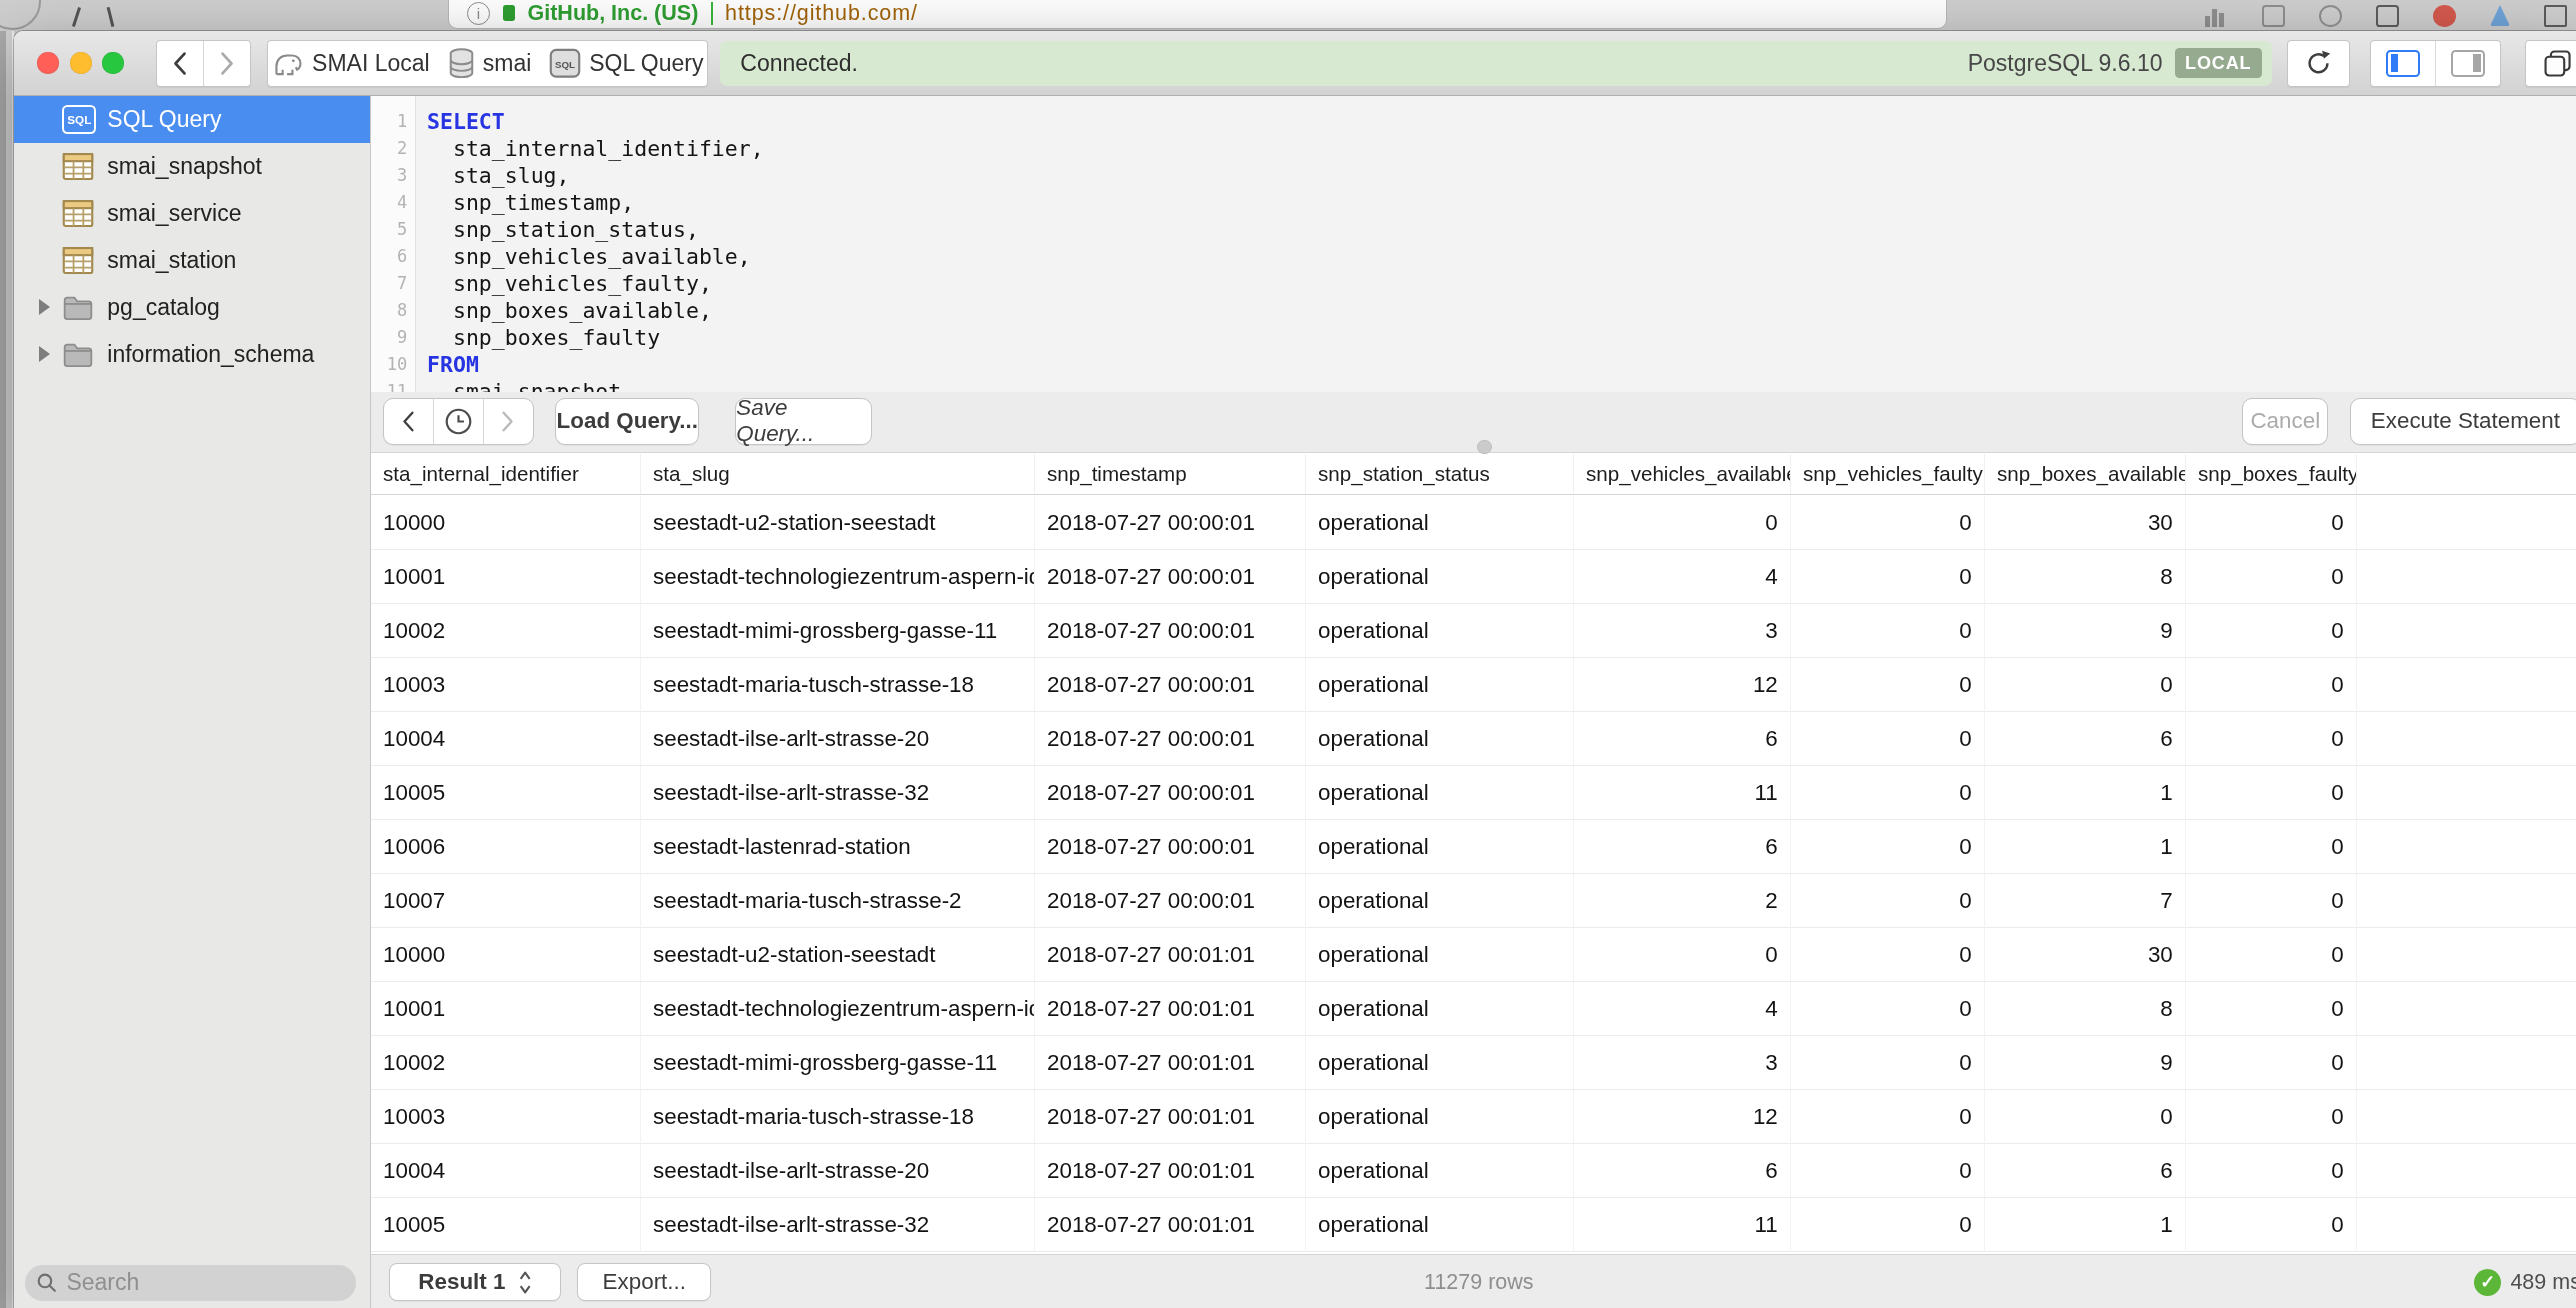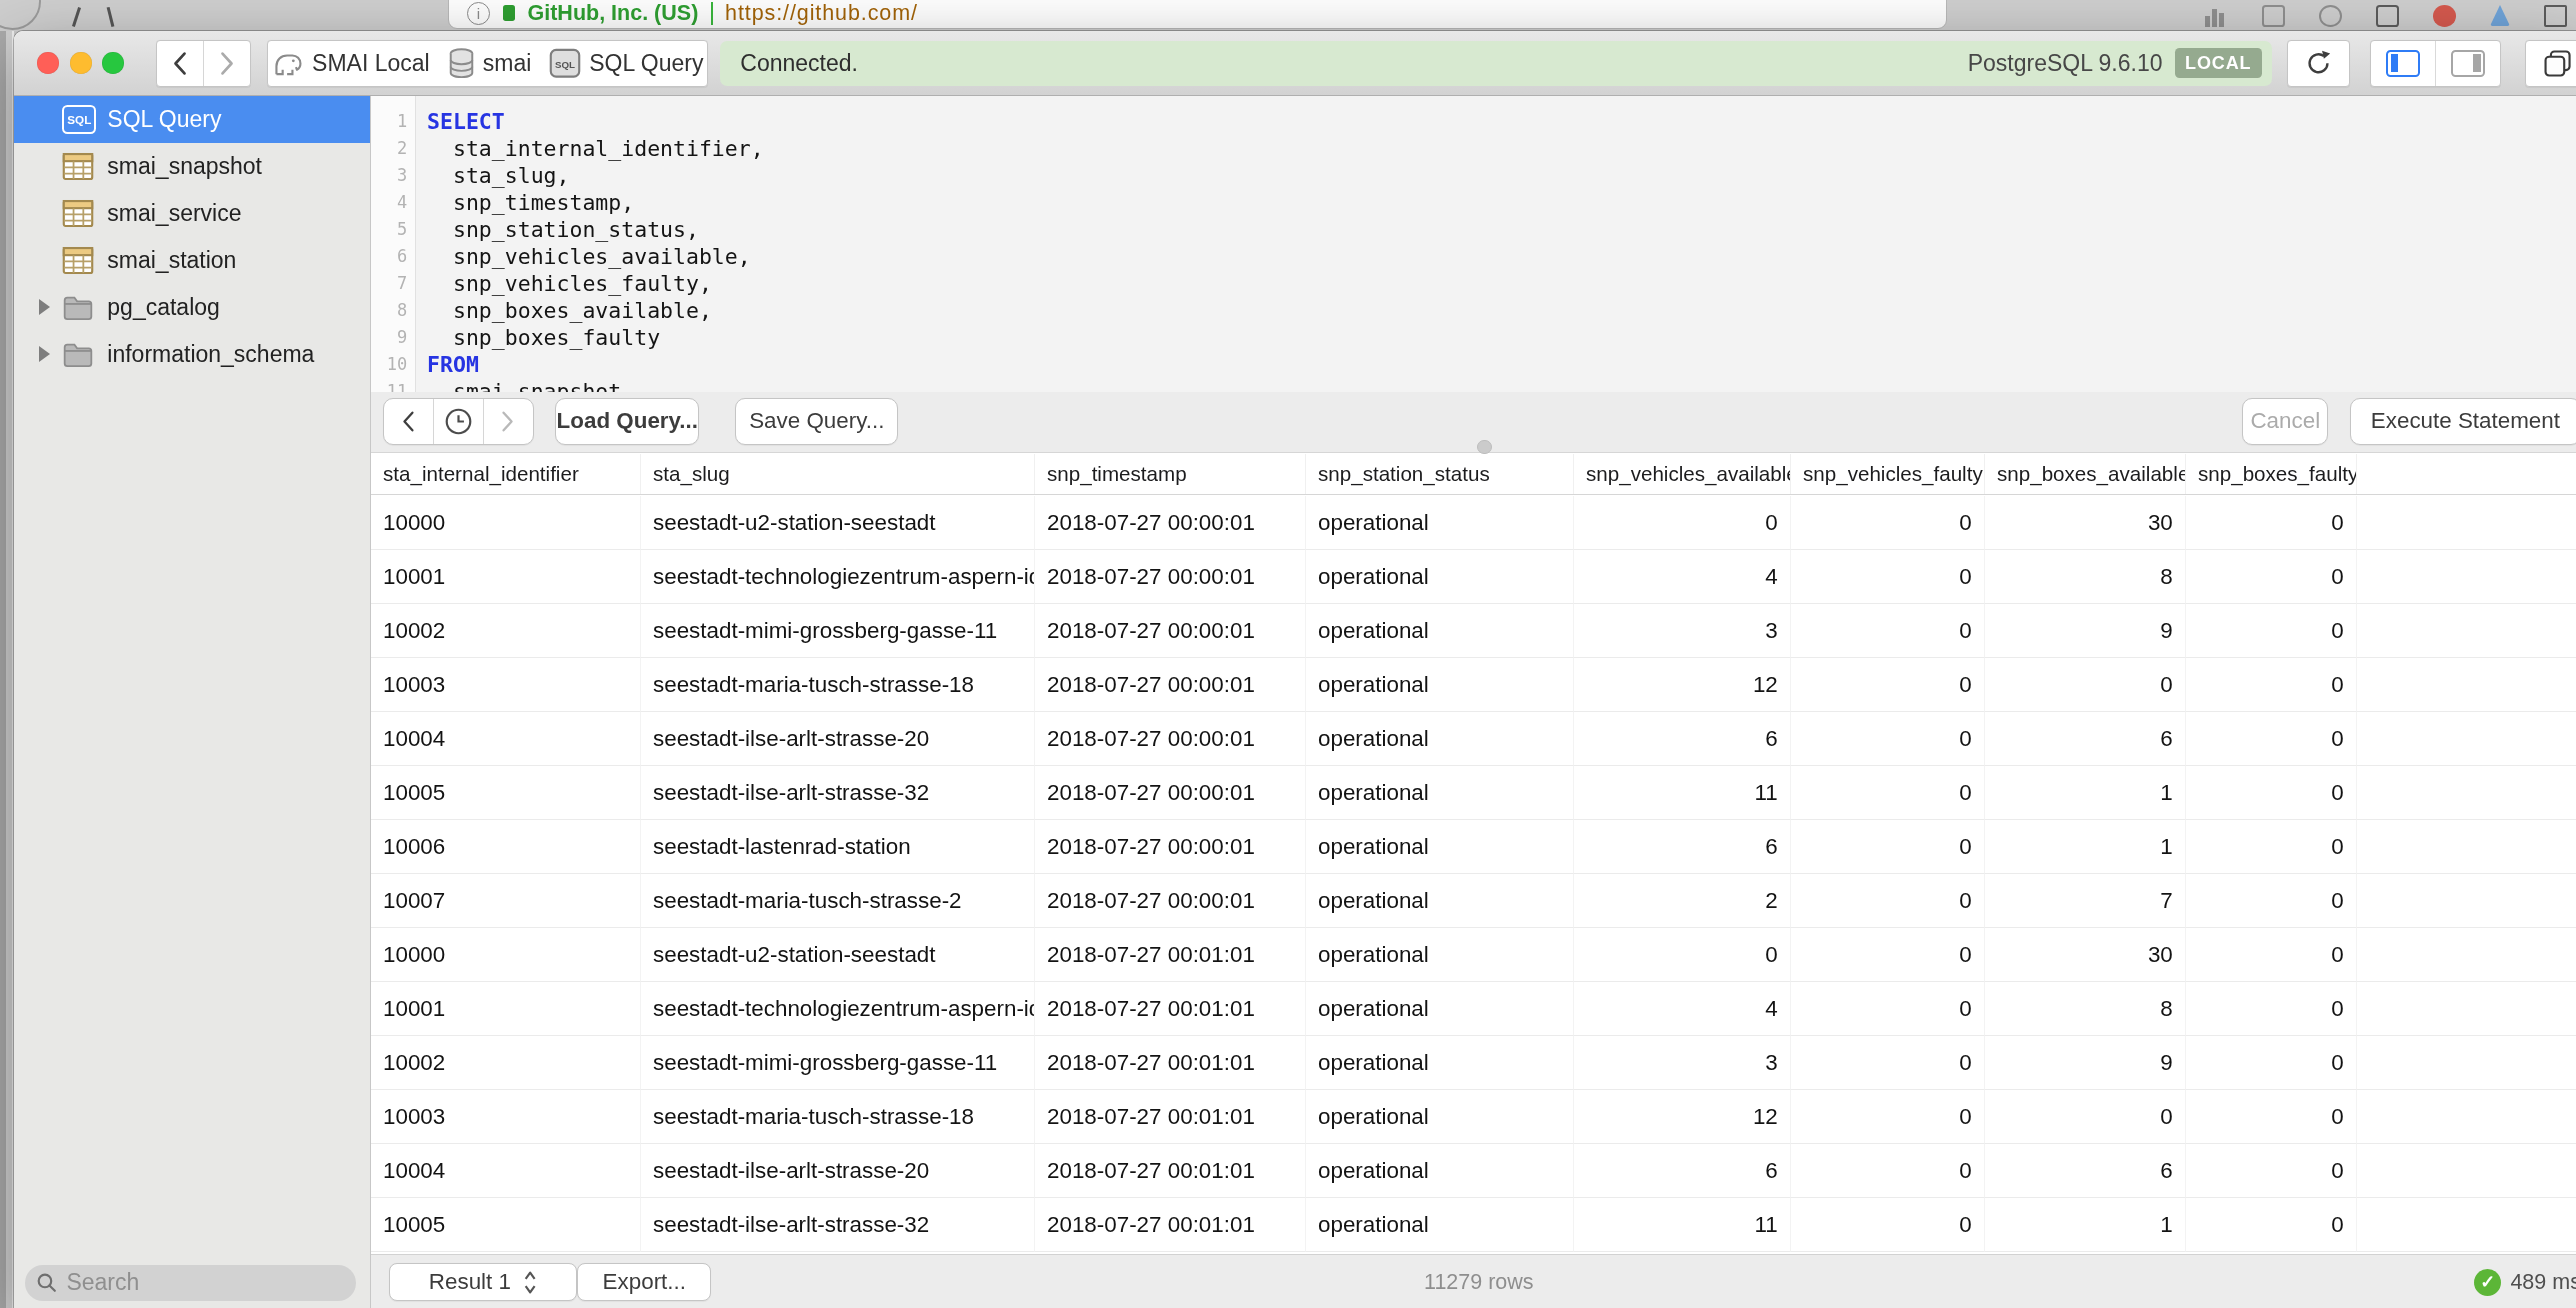--- a/index.html
+++ b/index.html
@@ -118,21 +118,21 @@
   
   .qtoolbar { position:absolute; left:0; top:296px; right:0; height:61px; background:#ececec;
               border-bottom:0.9px solid #d6d6d6; }
   .btn { position:absolute; top:6.3px; height:47px; background:#fff; border:0.9px solid #c5c5c5;
          border-radius:10px; font-size:22.4px; color:#3c3c3c; display:flex; align-items:center;
          justify-content:center; box-shadow:0 0.9px 0.9px rgba(0,0,0,.05); }
   .histgroup { left:11.7px; width:151px; padding:0; }
   .histgroup .seg { flex:1; height:100%; display:flex; align-items:center; justify-content:center; }
   .histgroup .seg + .seg { border-left:0.9px solid #d6d6d6; }
   .btn-load { left:184px; width:144px;font-weight:bold; }
-  .btn-save { left:364px; width:163px; }
+  .btn-save { left:364px; width:137px;font-style:italic; }
   .btn-cancel { right:258px; width:86px; color:#ababab; }
   .btn-exec { right:5.4px; width:231px; }
   .splitter { position:absolute; left:1106px; top:344px; width:14.3px; height:14.3px;
               border-radius:50%; background:#cbcbcb; border:0.9px solid #bdbdbd; z-index:5; }
 
   
   .tgrid { display:grid; grid-template-columns:270px 394px 271px 268px 217px 194px 201px 171px minmax(0,1fr); }
   .thead { position:absolute; left:0; top:358px; right:0; height:41px; background:#fff;
            border-bottom:0.9px solid #d6d6d6; }
   .th { line-height:40px; font-size:20.6px; color:#1c1c1e; padding-left:11.7px;
@@ -144,21 +144,21 @@
         white-space:nowrap; overflow:hidden; }
   .td.num { text-align:right; padding-right:12.5px; padding-left:0; }
   .td:last-child { border-right:none; }
 
   
   .rfooter { position:absolute; left:0; bottom:0; right:0; height:54px; background:#ececec;
              border-top:0.9px solid #d2d2d2; }
   .fbtn { position:absolute; top:8px; height:38px; background:#fff; border:0.9px solid #c5c5c5;
           border-radius:8px; font-size:22.4px; color:#3c3c3c; display:flex; align-items:center;
           justify-content:center; box-shadow:0 0.9px 0.9px rgba(0,0,0,.05); }
-  .f-result { left:18px; width:188px; gap:12.5px; }
+  .f-result { left:18px; width:172px; gap:12.5px;font-weight:bold; }
   .f-export { left:206px; width:134px; }
   .rowcount { position:absolute; left:50%; top:0; height:54px; line-height:54px;
               transform:translateX(-50%); color:#8e8e8e; font-size:21.5px; }
   .exectime { position:absolute; right:5.4px; top:0; height:54px; display:flex; align-items:center;
               gap:9px; color:#4f4f4f; font-size:21.5px; }
   .okcheck { width:27px; height:27px; border-radius:50%; background:var(--ok-green); color:#fff;
              font-size:18px; font-weight:bold; display:flex; align-items:center; justify-content:center; }
 
   svg { display:block; }
 </style>

